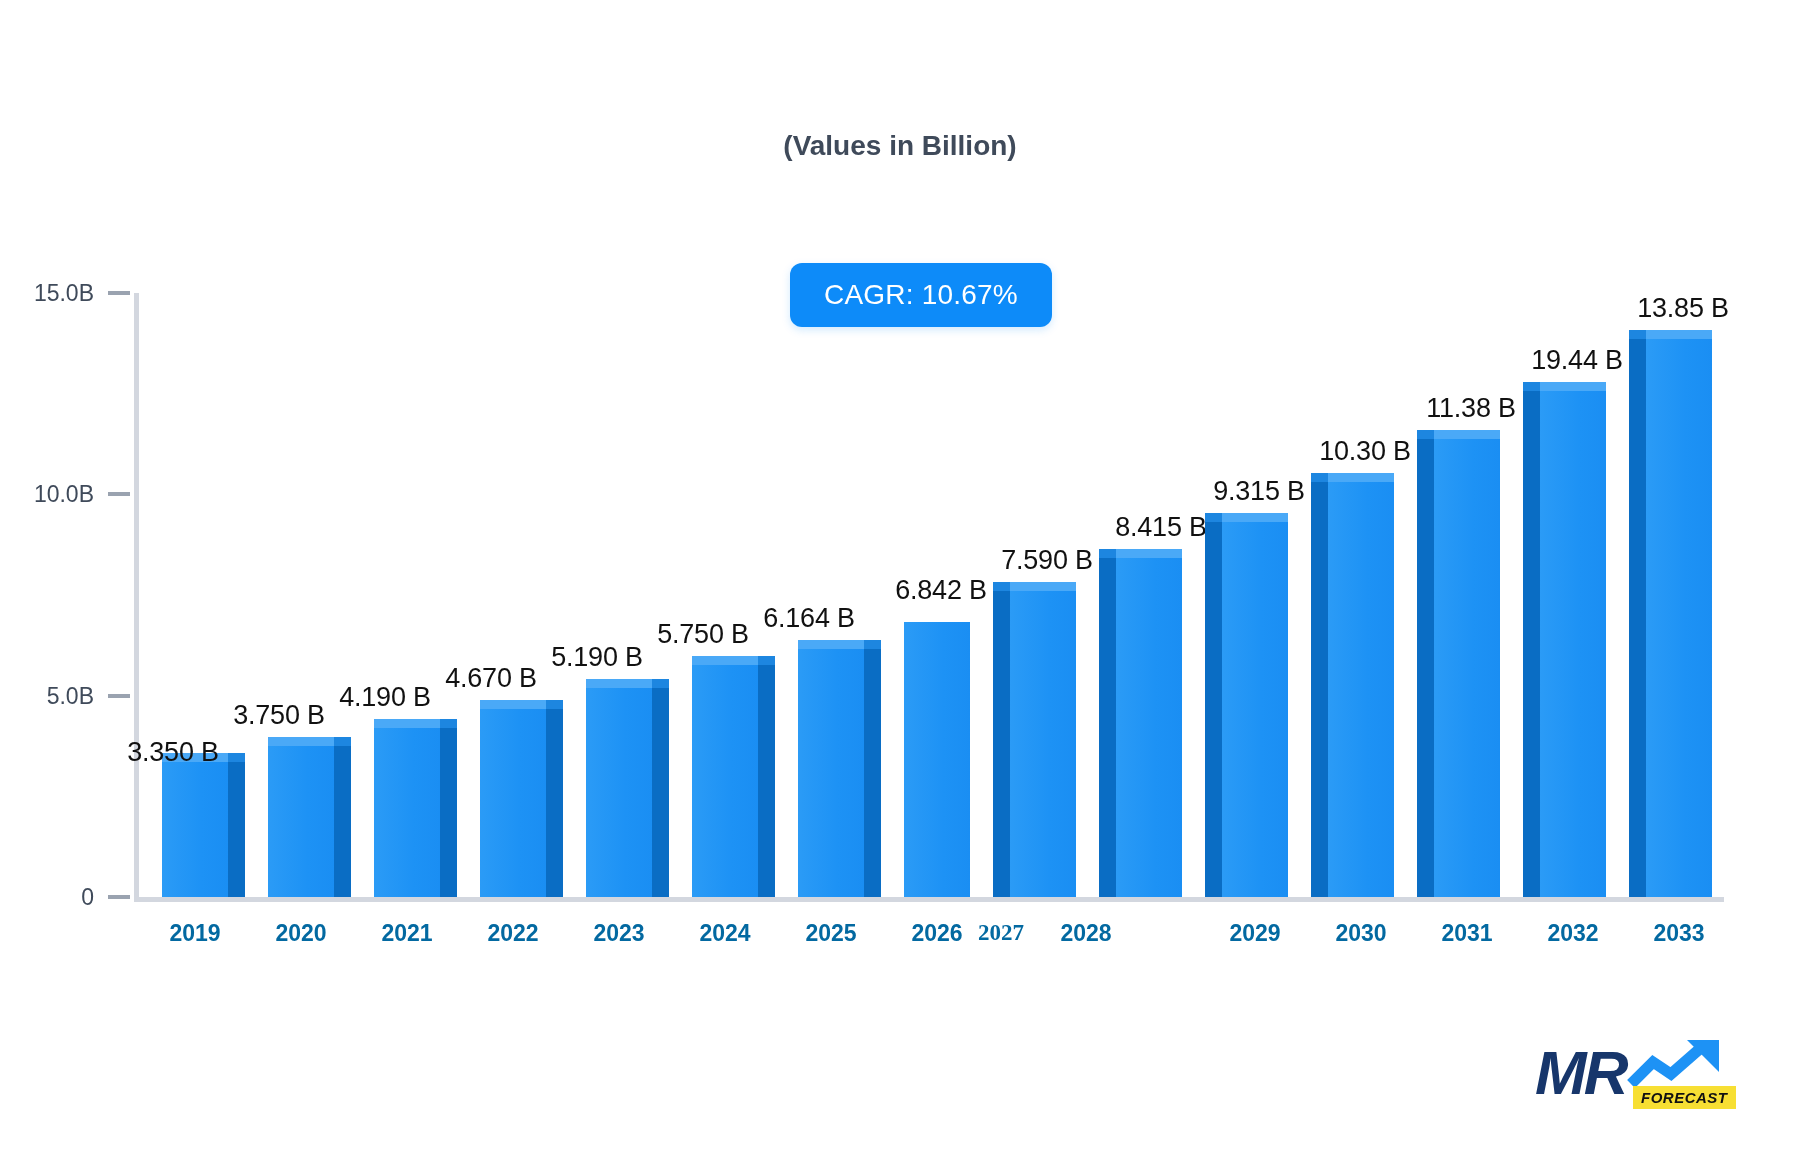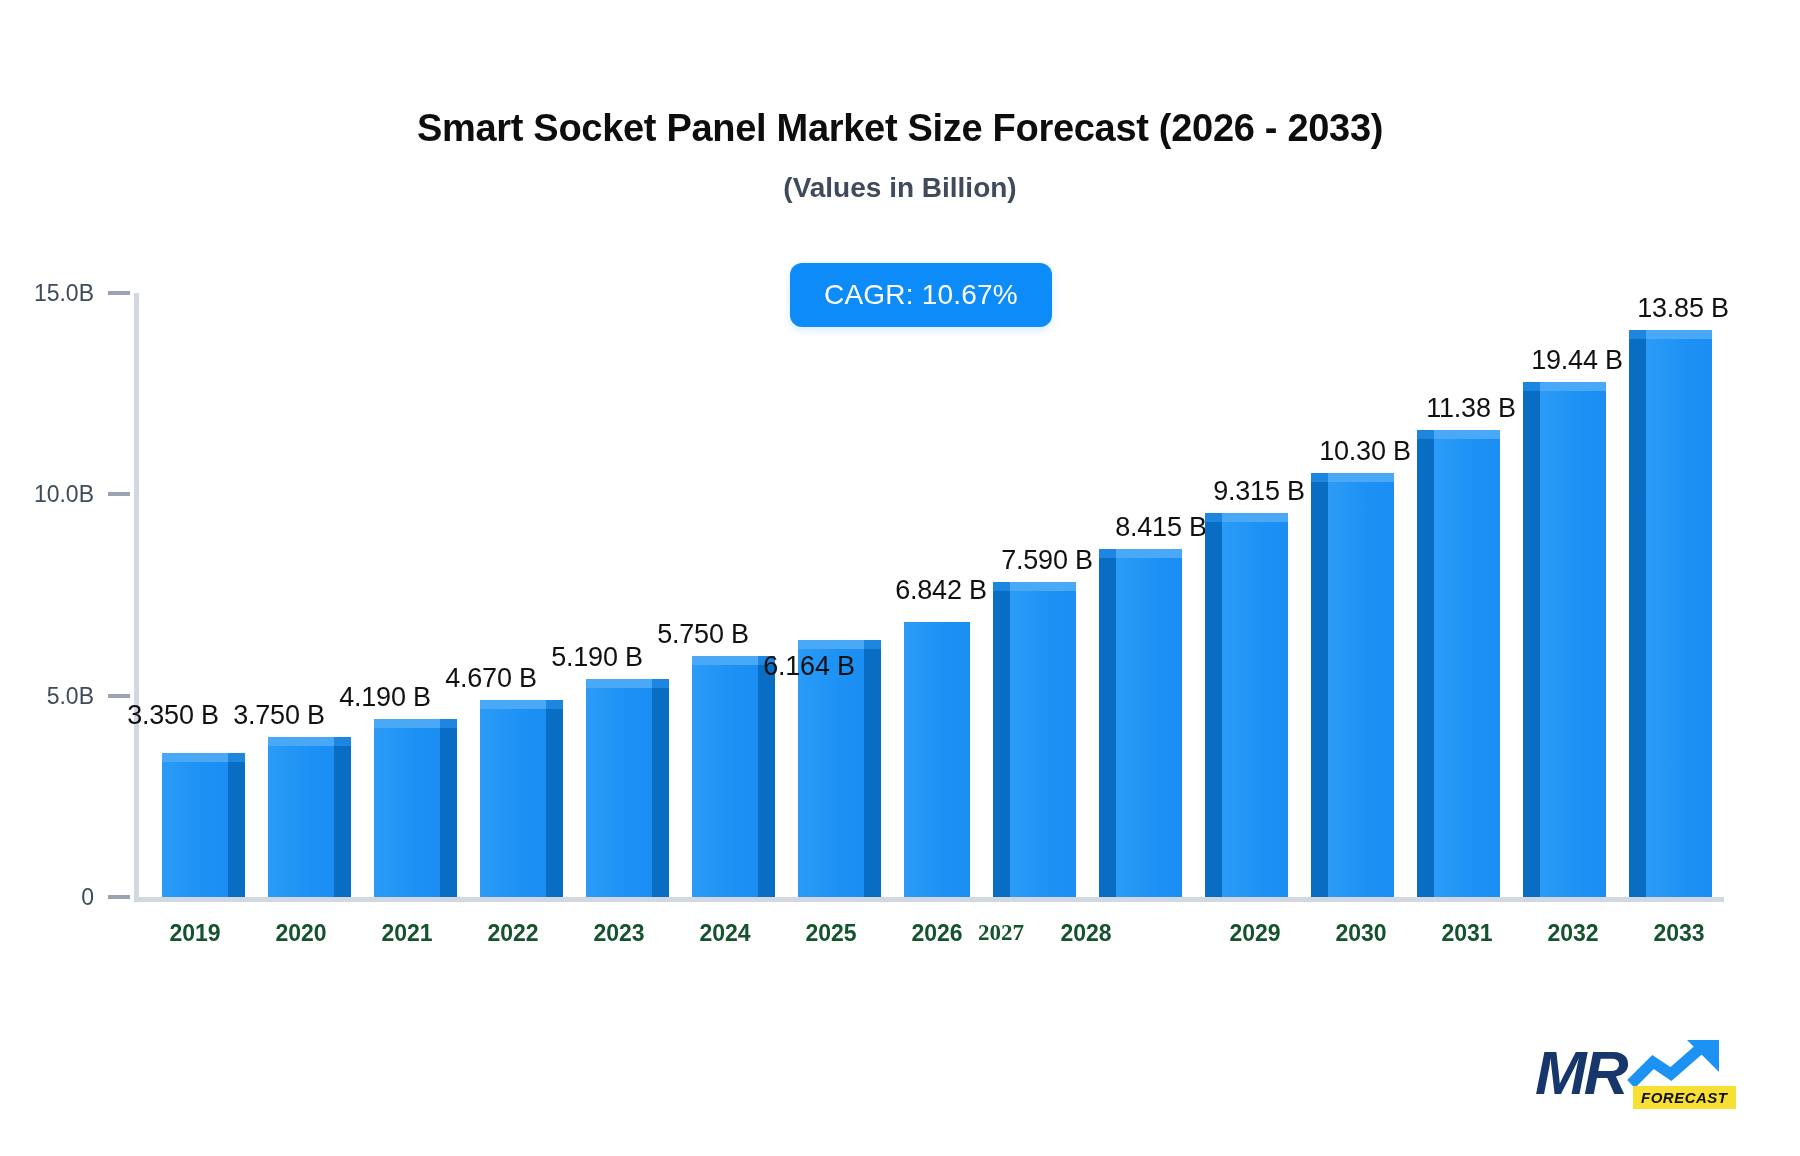--- a/index.html
+++ b/index.html
@@ -164,21 +164,21 @@
     transform: translateX(-50%);
     letter-spacing: -0.2px;
   }
 
   
   .xtick {
     position: absolute;
     top: 920px;
     font-size: 23px;
     font-weight: bold;
-    color: #14532d;
+    color: #0369a1;
     transform: translateX(-50%);
     white-space: nowrap;
   }
 
   
   .logo {
     position: absolute;
     left: 1535px;
     top: 1040px;
     width: 200px;
@@ -213,39 +213,38 @@
     width: 108px;
     height: 56px;
   }
 </style>
 </head>
 <body>
 
 <div id="chart-root">
 
   <div class="title-block">
-    <div class="chart-title">Smart Socket Panel Market Size Forecast (2026 - 2033)</div>
     <div class="chart-subtitle">(Values in Billion)</div>
   </div>
 
   <div class="cagr-badge">CAGR: 10.67%</div>
 
   <div class="plot-area">
     <div class="axis-spine-y"></div>
     <div class="axis-spine-x"></div>
     <div class="bars-layer" id="bars-layer">
         <div class="bar-slot" style="left: 28px; width: 66px;">
           <div class="bar3d" style="height: 134.893px;">
             <div class="bar-face"></div>
             <div class="bar-side right" style="height: 138.893px;"></div>
             <div class="bar-top" style="top: -9px;"></div>
             <div class="bar-top-cap" style="top: -9px; right: -17px;"></div>
           </div>
         </div>
-        <div class="bar-value" style="left: 39px; top: 407px;">3.350 B</div>
+        <div class="bar-value" style="left: 39px; top: 444px;">3.350 B</div>
         <div class="bar-slot" style="left: 134px; width: 66px;">
           <div class="bar3d" style="height: 151px;">
             <div class="bar-face"></div>
             <div class="bar-side right" style="height: 155px;"></div>
             <div class="bar-top" style="top: -9px;"></div>
             <div class="bar-top-cap" style="top: -9px; right: -17px;"></div>
           </div>
         </div>
         <div class="bar-value" style="left: 145px; top: 407px;">3.750 B</div>
         <div class="bar-slot" style="left: 240px; width: 66px;">
@@ -285,21 +284,21 @@
         </div>
         <div class="bar-value" style="left: 569px; top: 326.467px;">5.750 B</div>
         <div class="bar-slot" style="left: 664px; width: 66px;">
           <div class="bar3d" style="height: 248.204px;">
             <div class="bar-face"></div>
             <div class="bar-side right" style="height: 252.204px;"></div>
             <div class="bar-top" style="top: -9px;"></div>
             <div class="bar-top-cap" style="top: -9px; right: -17px;"></div>
           </div>
         </div>
-        <div class="bar-value" style="left: 675px; top: 309.796px; margin-top: 48px;">6.164 B</div>
+        <div class="bar-value" style="left: 675px; top: 309.796px;">6.164 B</div>
         <div class="bar-slot" style="left: 770px; width: 66px;">
           <div class="bar3d" style="height: 275.505px;">
             <div class="bar-face"></div>
           </div>
         </div>
         <div class="bar-value" style="left: 807px; top: 282.495px;">6.842 B</div>
         <div class="bar-slot" style="left: 876px; width: 66px;">
           <div class="bar3d" style="height: 305.624px;">
             <div class="bar-face"></div>
             <div class="bar-side left" style="height: 309.624px;"></div>

